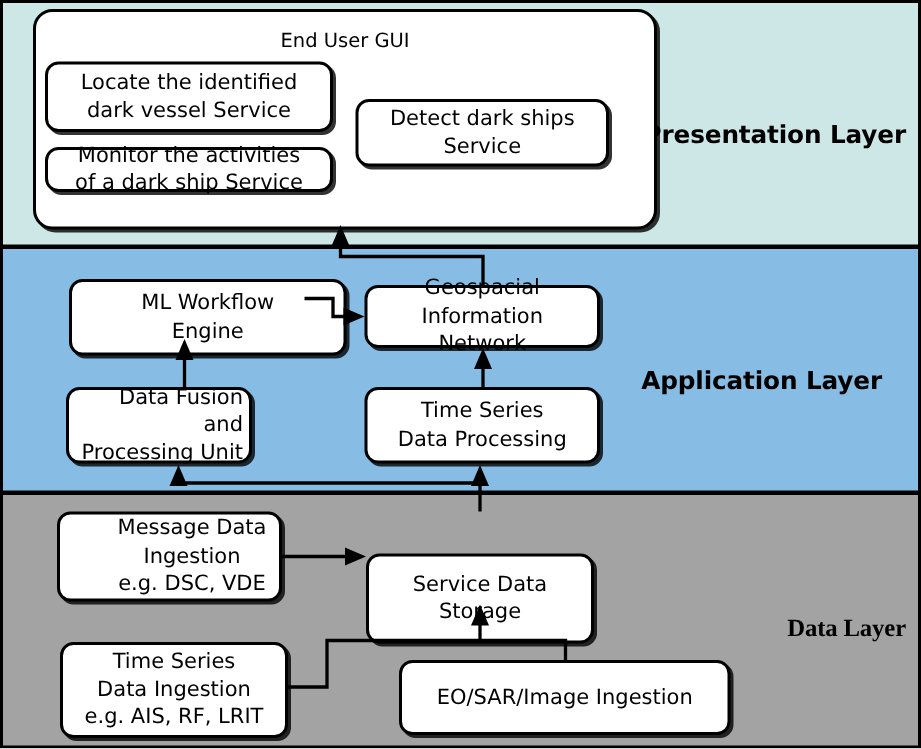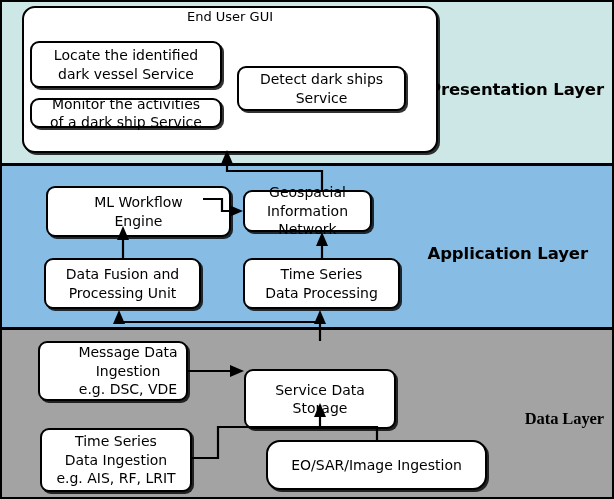--- a/index.html
+++ b/index.html
@@ -70,37 +70,37 @@
   .node .txt { display: block; padding: 0 4px; }
 
   
   #node-gui {
     left: 22px; top: 6px; width: 416px; height: 147px;
     border-radius: 13px;
     align-items: flex-start;
     justify-content: center;
     font-size: 13px;
   }
-  #node-gui .txt { }
+  #node-gui .txt { padding-top: 11px; }
 
   #node-locate   { left: 30px; top: 41px;  width: 192px; height: 47px; }
   #node-monitor  { left: 30px; top: 98px;  width: 192px; height: 30px; }
   #node-detect   { left: 237px; top: 66px; width: 169px; height: 45px; }
 
   
   #node-ml       { left: 46px;  top: 186px; width: 185px; height: 51px; }
-  #node-geo      { left: 243px; top: 190px; width: 129px; height: 42px; }
-  #node-fusion   { left: 44px;  top: 258px; width: 157px; height: 51px; }
+  #node-geo      { left: 243px; top: 190px; width: 157px; height: 42px; }
+  #node-fusion   { left: 44px;  top: 258px; width: 124px; height: 51px; text-align: right; }
   #node-tsp      { left: 243px; top: 258px; width: 157px; height: 51px; }
 
   
   #node-msg      { left: 38px;  top: 341px; width: 150px; height: 60px; padding-left: 30px; }
   #node-sds      { left: 244px; top: 341px; width: 152px; height: 60px; margin-top: 28px; }
   #node-tsi      { left: 40px;  top: 428px; width: 152px; height: 64px; }
-  #node-eosar    { left: 266px; top: 440px; width: 221px; height: 50px; border-radius: 14px; }
+  #node-eosar    { left: 266px; top: 440px; width: 221px; height: 50px; }
 
   #wires {
     position: absolute;
     left: 0; top: 0;
     width: 614px; height: 499px;
     z-index: 8;
     pointer-events: none;
   }
   #wires path, #wires line { stroke: #000000; stroke-width: 2.2px; fill: none; }
   #wires polygon { fill: #000000; }

